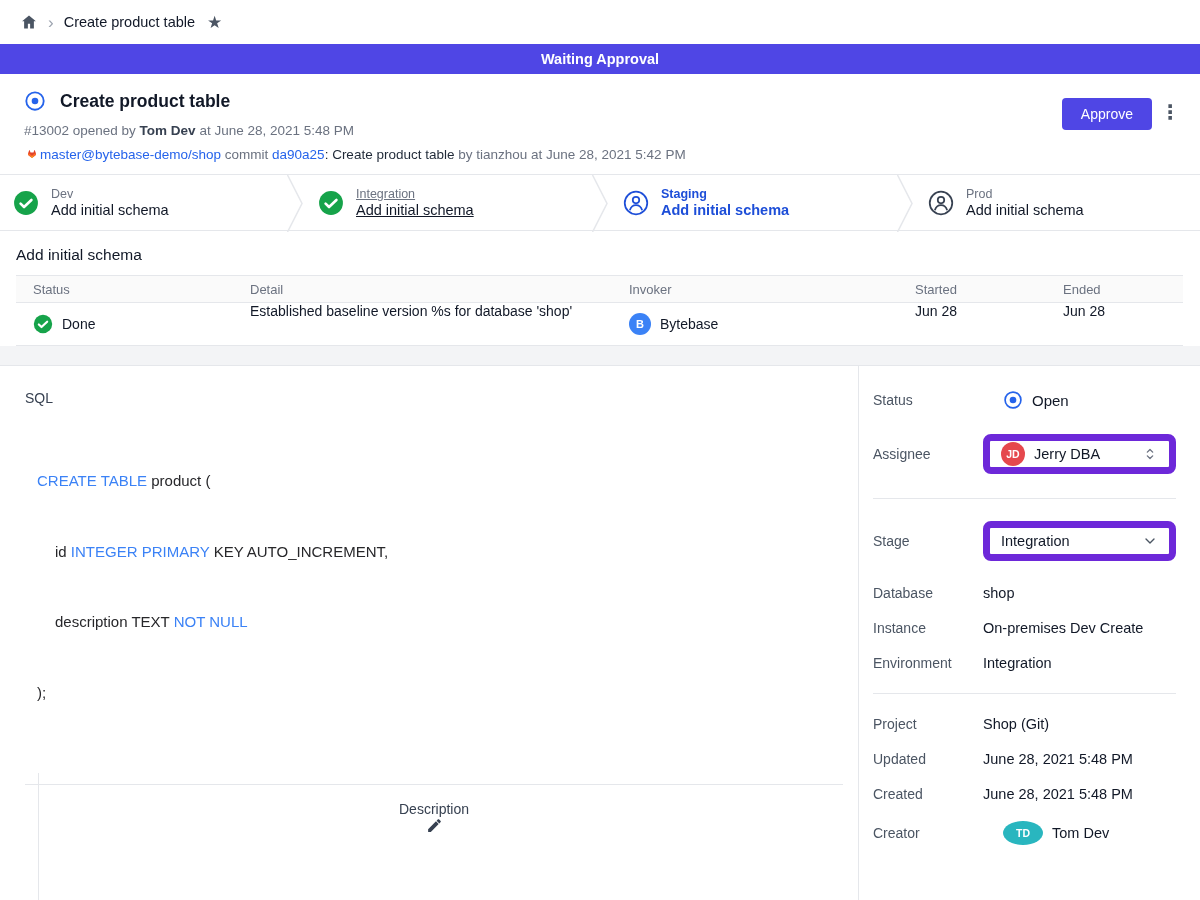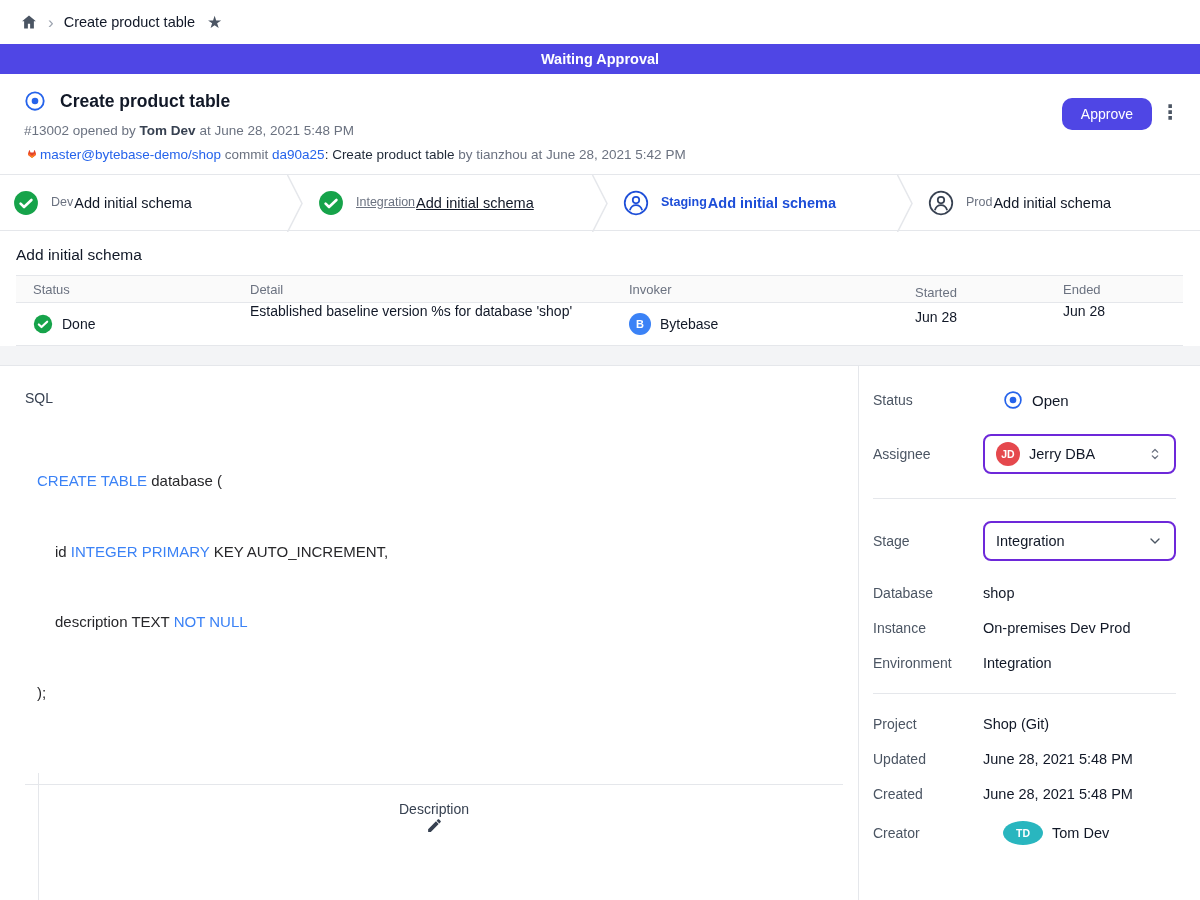--- a/index.html
+++ b/index.html
@@ -20,43 +20,43 @@
   
   .issue-header { position:relative; padding:16px 24px 12px 24px; flex:0 0 auto; }
   .title-row { display:flex; align-items:center; gap:14px; }
   .issue-title { font-size:17.5px; font-weight:700; color:#111827; }
   .meta-line { margin-top:11px; color:#6b7280; font-size:13.5px; white-space:pre-wrap; }
   .meta-line .meta-user { color:#374151; font-weight:600; }
   .commit-line { margin-top:8px; display:flex; align-items:center; font-size:13.5px; color:#6b7280; white-space:pre-wrap; }
   .link-blue { color:#2563eb; cursor:pointer; }
   .commit-msg { color:#1f2937; }
   .approve-btn { position:absolute; right:48px; top:24px; background:#4f46e5; color:#fff; border:none;
-                 font-family:inherit; font-size:14px; font-weight:500; padding:8px 19px; border-radius:10px; cursor:pointer; }
+                 font-family:inherit; font-size:14px; font-weight:500; padding:8px 19px; border-radius:4px; cursor:pointer; }
   .kebab { position:absolute; right:20px; top:28px; color:#4b5563; font-size:20px; font-weight:700; cursor:pointer; line-height:1; }
   
   .pipeline { display:flex; border-top:1px solid #e5e7eb; border-bottom:1px solid #e5e7eb; height:57px; flex:0 0 auto; }
   .stage { flex:1; display:flex; align-items:center; gap:12px; padding-left:13px; cursor:pointer; }
   .stage-sep { flex:0 0 auto; }
-  .stage-text { display:flex; gap:1px; }
+  .stage-text { display:flex; flex-direction:column; gap:1px; }
   .stage-env { font-size:12.5px; color:#6b7280; }
   .stage-task { font-size:14.5px; color:#111827; }
   .stage--link .stage-env, .stage--link .stage-task { text-decoration:underline; }
   .stage--active .stage-env, .stage--active .stage-task { color:#1d4ed8; font-weight:700; }
   
   .task-section { flex:0 0 auto; }
   .task-title { margin:15px 0 11px 16px; font-size:15.5px; color:#111827; }
   .task-table { margin:0 17px 0 16px; }
   .t-head { display:flex; background:#fafafa; border-top:1px solid #e5e7eb; border-bottom:1px solid #e5e7eb;
             height:28px; align-items:center; color:#6b7280; font-size:13px; }
   .t-row { display:flex; height:43px; border-bottom:1px solid #e5e7eb; background:#fff;
            font-size:14px; color:#111827; cursor:pointer; }
   .c-status{ width:234px; padding-left:17px; display:flex; align-items:center; gap:9px; }
   .c-detail{ width:379px; }
   .c-invoker{ width:286px; display:flex; align-items:center; gap:9px; }
-  .c-started{ width:148px;margin-top:6px; }
+  .c-started{ width:148px; }
   .c-ended{ width:120px; }
   .avatar { border-radius:50%; color:#fff; display:inline-flex; align-items:center; justify-content:center; font-weight:700; flex:0 0 auto; }
   .avatar-b { width:22px; height:22px; background:#3b82f6; font-size:11px; }
   .avatar-jd { width:24px; height:24px; background:#e5484d; font-size:10.5px; }
   .avatar-td { width:40px; height:24px; background:#29b6bf; font-size:10.5px; }
   
   .gap-strip { height:19px; background:#f3f4f6; flex:0 0 auto; }
   .content { display:flex; flex:1 1 auto; border-top:1px solid #e5e7eb; min-height:0; }
   .main-col { width:858px; padding:24px 15px 0 25px; position:relative; }
   
@@ -70,21 +70,21 @@
   .desc-label { font-size:14px; color:#374151; }
   .edit-pencil { cursor:pointer; display:inline-flex; }
   .timeline-line { position:absolute; left:38px; top:407px; bottom:-10px; width:1px; background:#e5e7eb; height:600px; }
   
   .sidebar { flex:1; border-left:1px solid #e5e7eb; padding:24px 24px 0 14px; }
   .side-row { display:flex; align-items:center; margin-bottom:24px; }
   .side-label { width:110px; flex:0 0 auto; font-size:14px; color:#4b5563; }
   .side-value { font-size:14.5px; color:#111827; font-weight:500; }
   .side-value-flex { display:flex; align-items:center; gap:9px;margin-left:20px; }
   .status-open-text { font-size:15px; color:#111827; font-weight:500; }
-  .select-box { width:193px; height:40px; border:2px solid #6d28d9; border-radius:8px; background:#fff;
+  .select-box { width:193px; height:40px; border:7px solid #6d28d9; border-radius:8px; background:#fff;
                 display:flex; align-items:center; gap:9px; padding:0 11px; cursor:pointer; }
   .select-box .sel-text { font-size:14.5px; color:#111827; }
   .sel-icon { margin-left:auto; display:inline-flex; }
   .side-divider { border-top:1px solid #e5e7eb; margin:22px 0 22px 0; }
   .row-tight { margin-bottom:19px; }
 </style>
 </head>
 <body>
 
 <div class="topbar">
@@ -220,21 +220,21 @@
   </div>
 </div>
 
 <div class="gap-strip"></div>
 
 <div class="content">
 
   <div class="main-col">
     <div class="sql-label">SQL</div>
     <div class="sql-code">
-      <div><span class="kw">CREATE TABLE</span><span> database (</span></div>
+      <div><span class="kw">CREATE TABLE</span><span> product (</span></div>
       <div class="indent"><span>id </span><span class="kw">INTEGER PRIMARY</span><span> KEY AUTO_INCREMENT,</span></div>
       <div class="indent"><span>description TEXT </span><span class="kw">NOT NULL</span></div>
       <div><span>);</span></div>
     </div>
 
     <div class="divider-h"></div>
 
     <div class="desc-head">
       <span class="desc-label">Description</span>
       <span class="edit-pencil">
@@ -289,21 +289,21 @@
         </span>
       </span>
     </div>
 
     <div class="side-row row-tight">
       <span class="side-label">Database</span>
       <span class="side-value">shop</span>
     </div>
     <div class="side-row row-tight">
       <span class="side-label">Instance</span>
-      <span class="side-value">On-premises Dev Prod</span>
+      <span class="side-value">On-premises Dev Create</span>
     </div>
     <div class="side-row row-tight">
       <span class="side-label">Environment</span>
       <span class="side-value">Integration</span>
     </div>
 
     <div class="side-divider"></div>
 
     <div class="side-row row-tight">
       <span class="side-label">Project</span>

